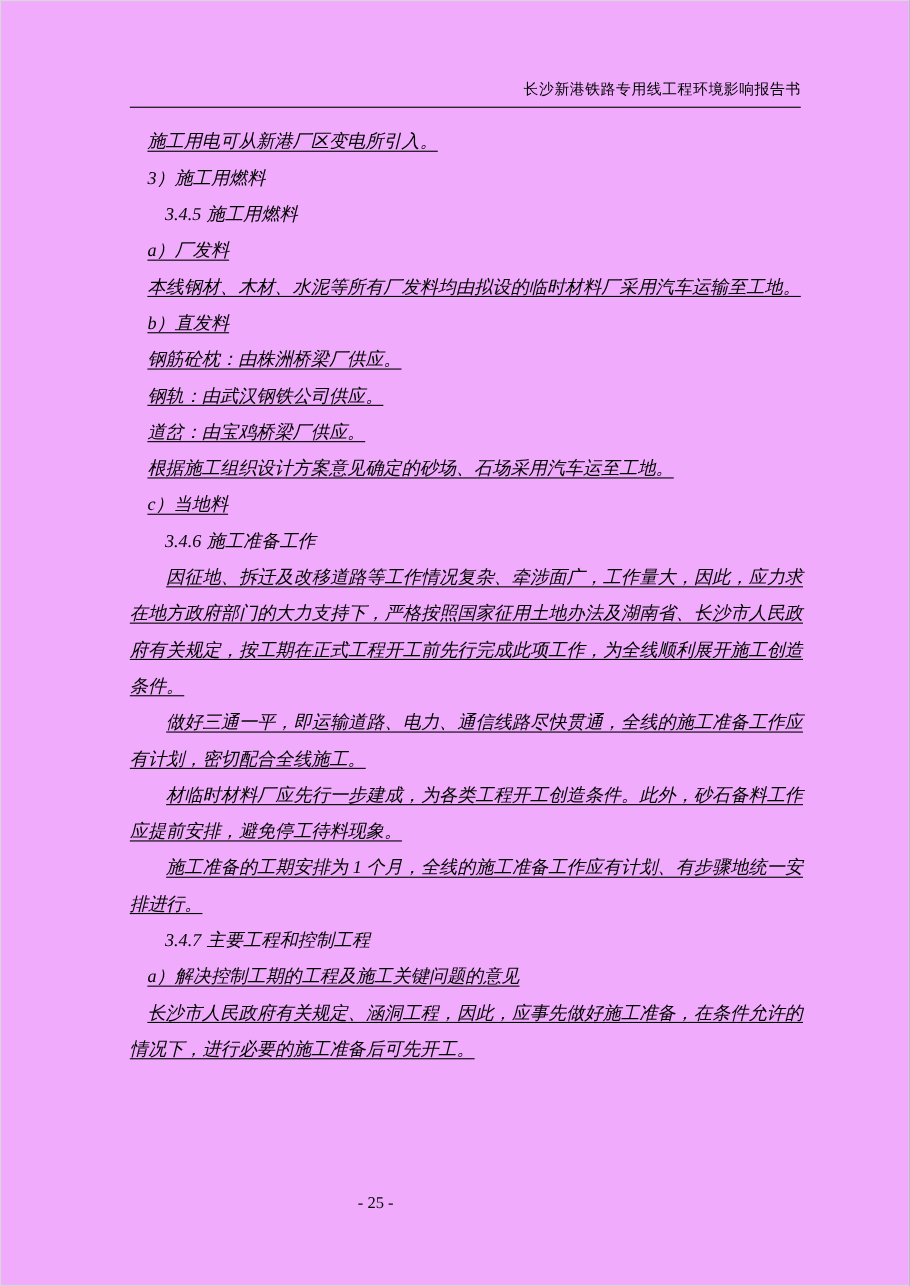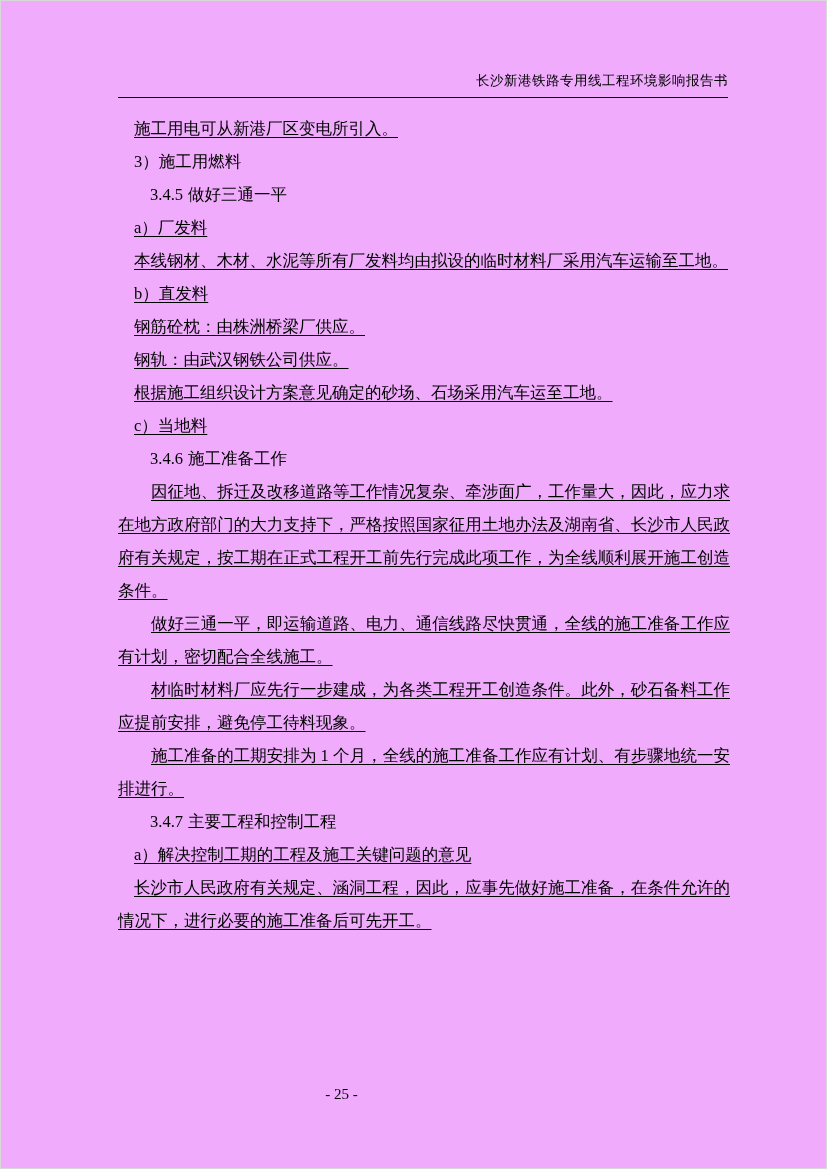--- a/index.html
+++ b/index.html
@@ -46,20 +46,21 @@
     left: 118px;
     top: 112px;
     width: 612px;
   }
   p {
     margin: 0;
     font-size: 16.5px;
     line-height: 33px;
     text-align: justify;
     text-justify: inter-ideograph;
+    font-style: italic;
   }
   .ind1 { text-indent: 33px; }
   .ind-half { text-indent: 16px; }
   .u { text-decoration: underline; text-underline-offset: 3px; }
   .heading {
     margin: 0;
     font-size: 16.5px;
     line-height: 33px;
     text-indent: 16px;
   }
@@ -85,32 +86,33 @@
   <div class="header">长沙新港铁路专用线工程环境影响报告书</div>
   <div class="header-rule"></div>
 
   <div class="content">
 
     <p class="ind-half"><span class="u">施工用电可从新港厂区变电所引入。</span></p>
 
     <p class="ind-half">3）施工用燃料</p>
 
 
-    <p class="heading"><span class="num">3.4.5</span><span>做好三通一平</span></p>
+    <p class="heading"><span class="num">3.4.5</span><span>施工用燃料</span></p>
 
     <p class="ind-half"><span class="u">a）厂发料</span></p>
 
     <p class="ind-half"><span class="u">本线钢材、木材、水泥等所有厂发料均由拟设的临时材料厂采用汽车运输至工地。</span></p>
 
     <p class="ind-half"><span class="u">b）直发料</span></p>
 
     <p class="ind-half"><span class="u">钢筋砼枕：由株洲桥梁厂供应。</span></p>
 
     <p class="ind-half"><span class="u">钢轨：由武汉钢铁公司供应。</span></p>
 
+    <p class="ind-half"><span class="u">道岔：由宝鸡桥梁厂供应。</span></p>
 
     <p class="ind-half"><span class="u">根据施工组织设计方案意见确定的砂场、石场采用汽车运至工地。</span></p>
 
     <p class="ind-half"><span class="u">c）当地料</span></p>
 
     <p class="heading"><span class="num">3.4.6</span><span>施工准备工作</span></p>
 
     <p class="ind1"><span class="u">因征地、拆迁及改移道路等工作情况复杂、牵涉面广，工作量大，因此，应力求在地方政府部门的大力支持下，严格按照国家征用土地办法及湖南省、长沙市人民政府有关规定，按工期在正式工程开工前先行完成此项工作，为全线顺利展开施工创造条件。</span></p>
 
     <p class="ind1"><span class="u">做好三通一平，即运输道路、电力、通信线路尽快贯通，全线的施工准备工作应有计划，密切配合全线施工。</span></p>

